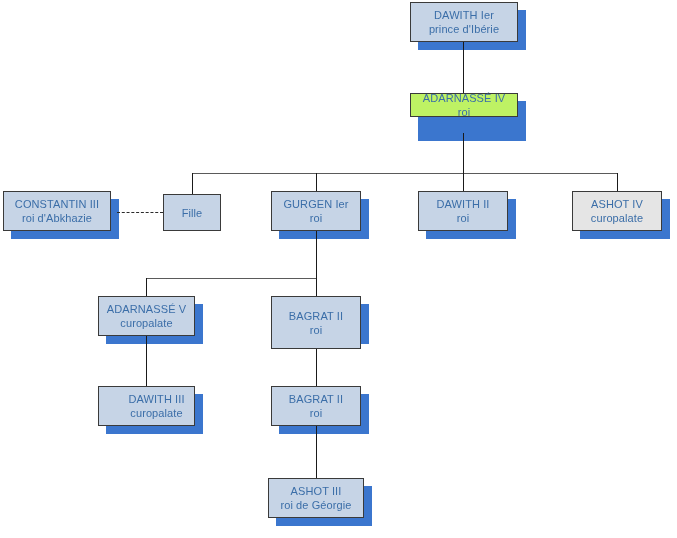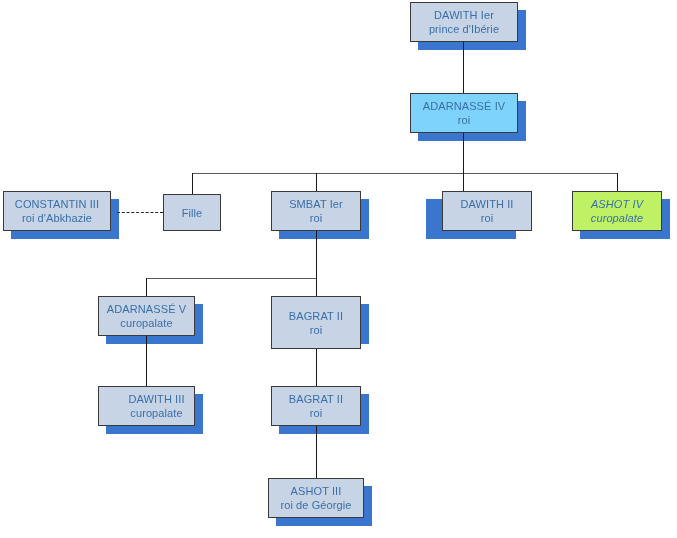--- a/index.html
+++ b/index.html
@@ -89,40 +89,40 @@
     <div class="conn-v" style="left: 146px; top: 278px; height: 18px; background: rgb(26, 26, 26);"></div>
     <div class="conn-v" style="left: 316px; top: 278px; height: 18px; background: rgb(26, 26, 26);"></div>
     <div class="conn-v" style="left: 146px; top: 336px; height: 50px; background: rgb(26, 26, 26);"></div>
     <div class="conn-v" style="left: 316px; top: 336px; height: 50px; background: rgb(26, 26, 26);"></div>
     <div class="conn-v" style="left: 316px; top: 426px; height: 52px; background: rgb(26, 26, 26);"></div>
     <div class="conn-dashed" style="left: 117px; top: 212px; width: 46px;"></div>
     <div class="node" style="left: 410px; top: 2px; width: 108px; height: 40px; background: rgb(198, 212, 230); border-color: rgb(58, 58, 58); color: rgb(59, 110, 168);">
       <span class="ln1">DAWITH Ier</span>
       <span class="ln2">prince d'Ibérie</span>
     </div>
-    <div class="node" style="left: 410px; top: 93px; width: 108px; height: 40px; background: #7dd3fc; border-color: rgb(58, 58, 58); color: rgb(59, 110, 168);">
+    <div class="node" style="left: 410px; top: 93px; width: 108px; height: 24px; background: #bef264; border-color: rgb(58, 58, 58); color: rgb(59, 110, 168);">
       <span class="ln1">ADARNASSÉ IV</span>
       <span class="ln2">roi</span>
     </div>
     <div class="node" style="left: 3px; top: 191px; width: 108px; height: 40px; background: rgb(198, 212, 230); border-color: rgb(58, 58, 58); color: rgb(59, 110, 168);">
       <span class="ln1">CONSTANTIN III</span>
       <span class="ln2">roi d'Abkhazie</span>
     </div>
     <div class="node" style="left: 163px; top: 194px; width: 58px; height: 37px; background: rgb(198, 212, 230); border-color: rgb(58, 58, 58); color: rgb(59, 110, 168);">
       <span class="ln1">Fille</span>
     </div>
     <div class="node" style="left: 271px; top: 191px; width: 90px; height: 40px; background: rgb(198, 212, 230); border-color: rgb(58, 58, 58); color: rgb(59, 110, 168);">
-      <span class="ln1">SMBAT Ier</span>
+      <span class="ln1">GURGEN Ier</span>
       <span class="ln2">roi</span>
     </div>
-    <div class="node" style="left: 442px; top: 191px; width: 90px; height: 40px; background: rgb(198, 212, 230); border-color: rgb(58, 58, 58); color: rgb(59, 110, 168);">
+    <div class="node" style="left: 418px; top: 191px; width: 90px; height: 40px; background: rgb(198, 212, 230); border-color: rgb(58, 58, 58); color: rgb(59, 110, 168);">
       <span class="ln1">DAWITH II</span>
       <span class="ln2">roi</span>
     </div>
-    <div class="node" style="left: 572px; top: 191px; width: 90px; height: 40px; background: #bef264; border-color: rgb(58, 58, 58); color: rgb(59, 110, 168); font-style: italic;">
+    <div class="node" style="left: 572px; top: 191px; width: 90px; height: 40px; background: #e5e5e5; border-color: rgb(58, 58, 58); color: rgb(59, 110, 168);">
       <span class="ln1">ASHOT IV</span>
       <span class="ln2">curopalate</span>
     </div>
     <div class="node" style="left: 98px; top: 296px; width: 97px; height: 40px; background: rgb(198, 212, 230); border-color: rgb(58, 58, 58); color: rgb(59, 110, 168);">
       <span class="ln1">ADARNASSÉ V</span>
       <span class="ln2">curopalate</span>
     </div>
     <div class="node" style="left: 271px; top: 296px; width: 90px; height: 53px; background: rgb(198, 212, 230); border-color: rgb(58, 58, 58); color: rgb(59, 110, 168);">
       <span class="ln1">BAGRAT II</span>
       <span class="ln2">roi</span>

